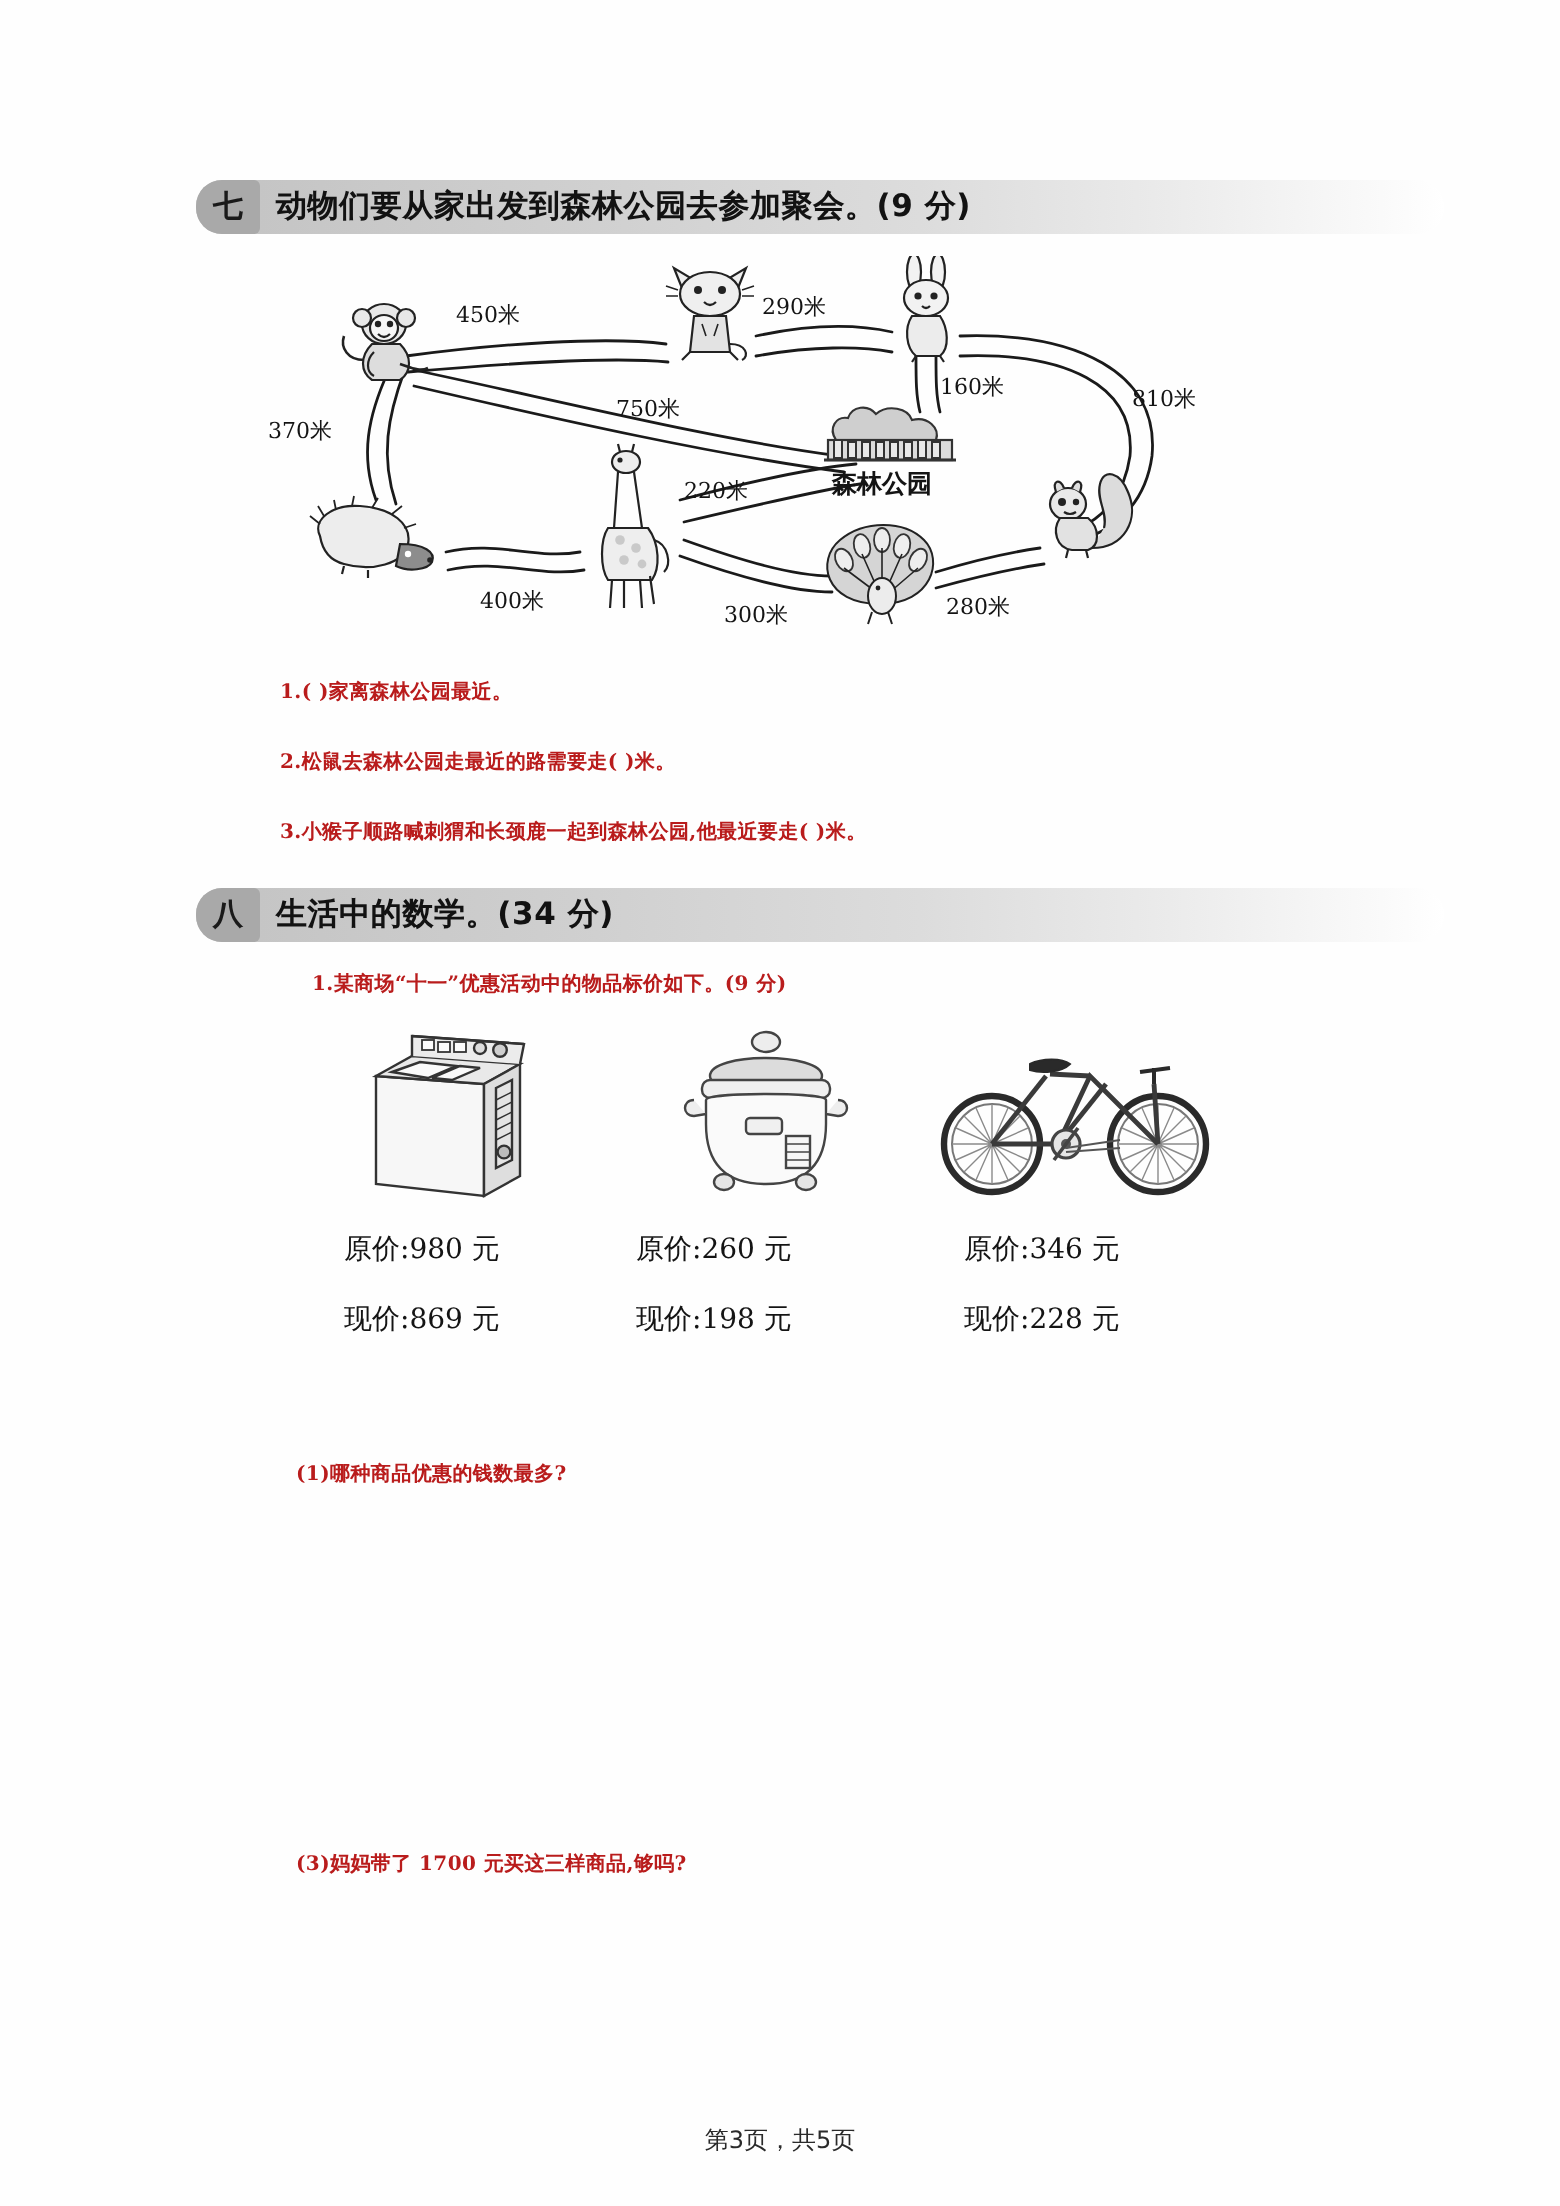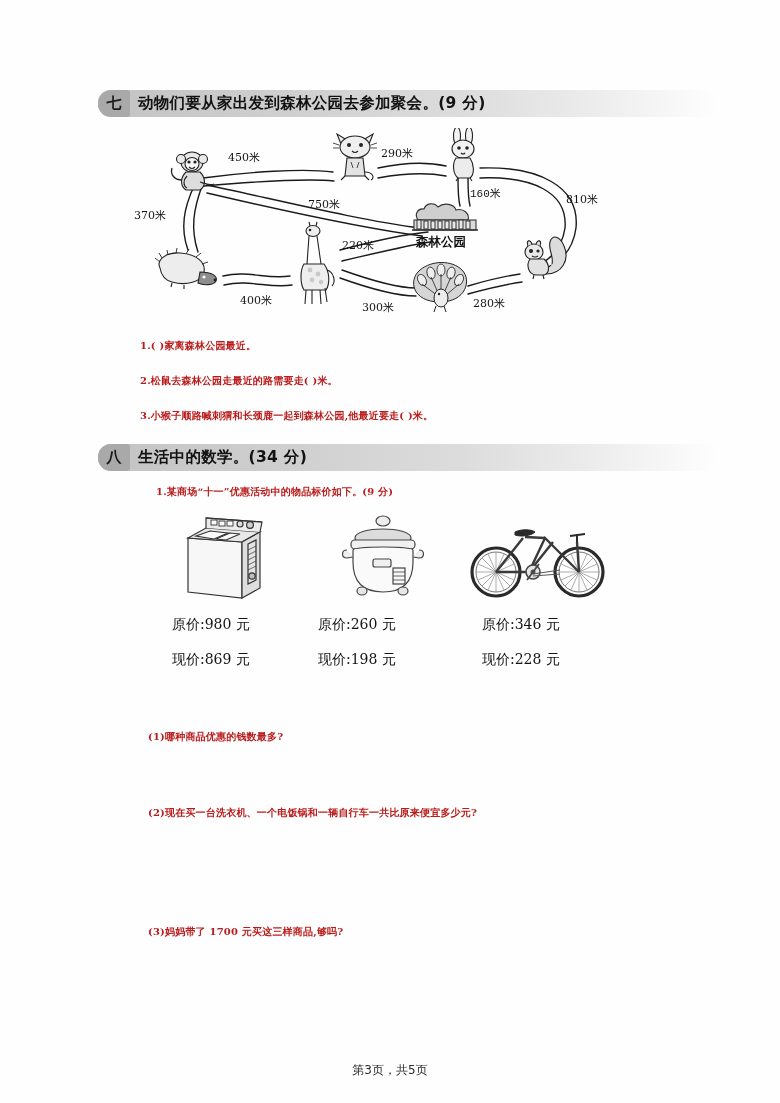--- a/index.html
+++ b/index.html
@@ -295,21 +295,21 @@
         <path d="M14,24 Q17,26 20,24" fill="none"></path>
         <path d="M12,27 C8,33 10,42 18,43 L26,43 C32,41 32,32 26,27 Z" fill="#e2e2e2"></path>
         <path d="M16,43 L15,47 M25,43 L26,47" fill="none"></path>
       </g>
     </svg>
 
     <div class="dist-label" style="left:100px; top:22px;">450米</div>
     <div class="dist-label" style="left:253px; top:18px;">290米</div>
     <div class="dist-label" style="left:180px; top:69px;">750米</div>
     <div class="dist-label" style="left:6px;   top:80px;">370米</div>
-    <div class="dist-label" style="left:342px; top:58px;font-family:Liberation Mono, monospace;">160米</div>
+    <div class="dist-label" style="left:342px; top:58px;">160米</div>
     <div class="dist-label" style="left:438px; top:64px;">810米</div>
     <div class="dist-label" style="left:214px; top:110px;">220米</div>
     <div class="dist-label" style="left:112px; top:165px;">400米</div>
     <div class="dist-label" style="left:234px; top:172px;">300米</div>
     <div class="dist-label" style="left:345px; top:168px;">280米</div>
 
     <div class="park-label" style="left:288px; top:106px;">森林公园</div>
   </div>
 
   <div class="qline" style="left:140px; top:339px;">1.(            )家离森林公园最近。</div>
@@ -412,18 +412,17 @@
   <div class="price" style="left:172px; top:616px;">原价:980 元</div>
   <div class="price" style="left:172px; top:651px;">现价:869 元</div>
 
   <div class="price" style="left:318px; top:616px;">原价:260 元</div>
   <div class="price" style="left:318px; top:651px;">现价:198 元</div>
 
   <div class="price" style="left:482px; top:616px;">原价:346 元</div>
   <div class="price" style="left:482px; top:651px;">现价:228 元</div>
 
   <div class="qline" style="left:148px; top:690px;margin-top:40px;">(1)哪种商品优惠的钱数最多?</div>
-  <div class="qline" style="left:148px; top:806px;">(2)现在买一台洗衣机、一个电饭锅和一辆自行车一共比原来便宜多少元?</div>
   <div class="qline" style="left:148px; top:925px;">(3)妈妈带了 1700 元买这三样商品,够吗?</div>
 
   <div class="footer">第3页，共5页</div>
 
 </div>
 
 </body></html>

